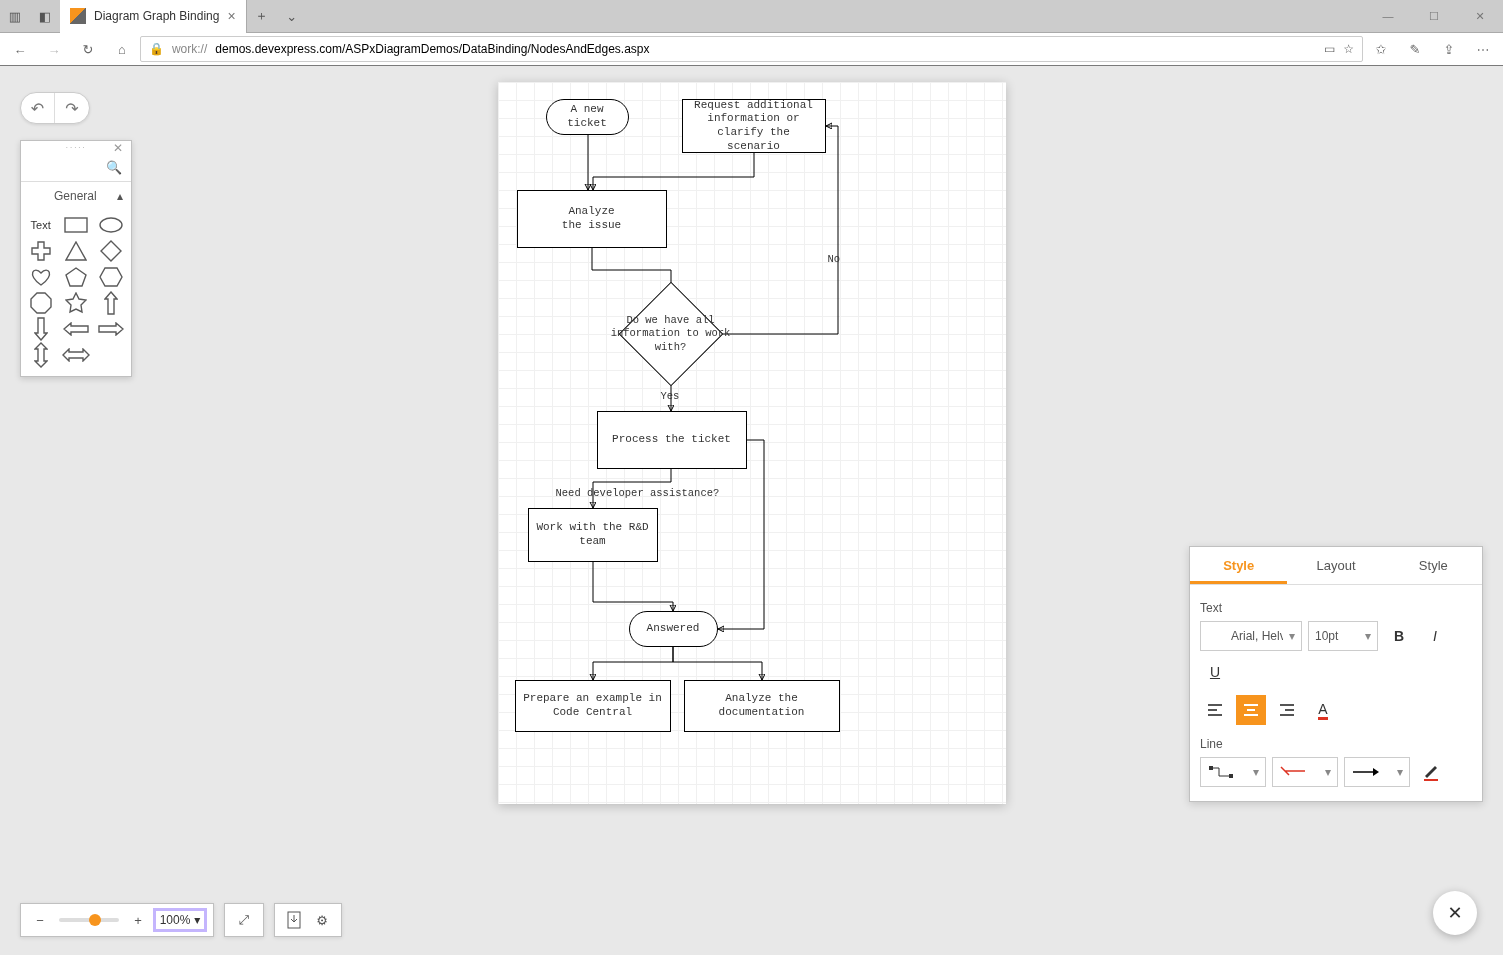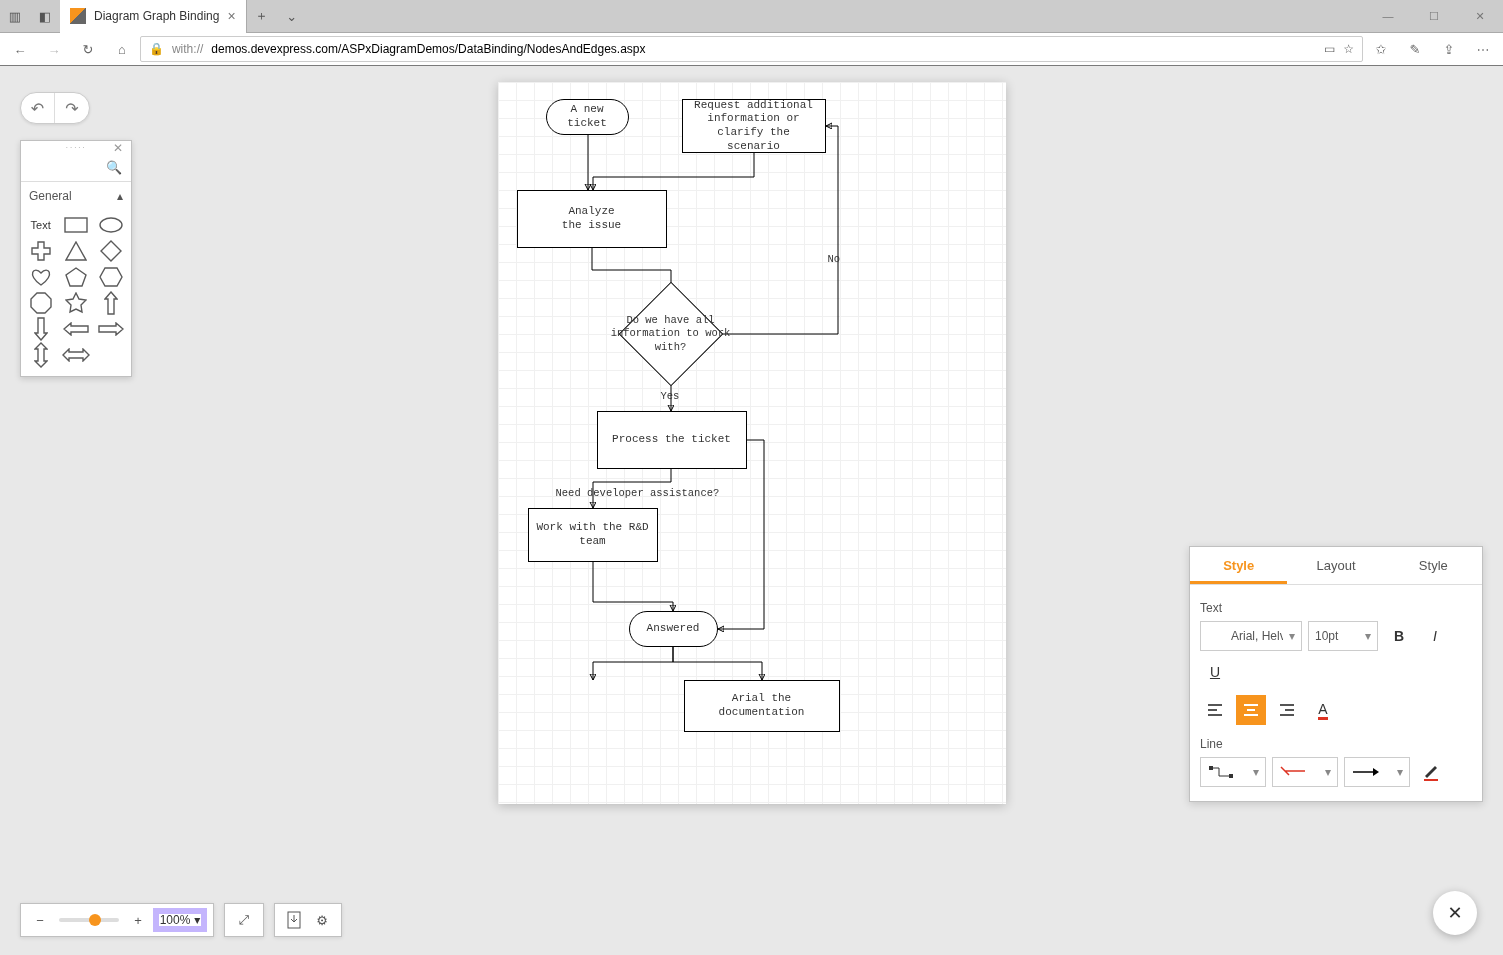--- a/index.html
+++ b/index.html
@@ -26,21 +26,21 @@
   .undo-pill { position:absolute; left:20px; top:26px; background:#fff; border:1px solid #ccc; border-radius:18px; display:flex; box-shadow:0 1px 3px rgba(0,0,0,.1);}
   .undo-pill button { width:34px; height:30px; border:none; background:none; color:#777; font-size:16px; cursor:pointer;}
   .undo-pill button:first-child{border-right:1px solid #ddd;}
   
   .shapes-panel { position:absolute; left:20px; top:74px; width:112px; background:#fff; border:1px solid #c0c0c0; box-shadow:0 2px 6px rgba(0,0,0,.15);}
   .sp-grip { height:13px; display:flex; align-items:center; justify-content:center; position:relative; cursor:move; color:#999; letter-spacing:2px; font-size:8px;}
   .sp-close { position:absolute; right:4px; top:0; font-size:12px; cursor:pointer; padding:0 2px;}
   .sp-search { height:28px; border-bottom:1px solid #ddd; display:flex; align-items:center; padding:0 8px;}
   .sp-search input{ border:none; outline:none; width:100%; font-size:12px;}
   .sp-search .sicon{ color:#555;}
-  .sp-header { height:28px; display:flex; align-items:center; justify-content:space-between; padding:0 8px; font-size:12px; color:#555; cursor:pointer;}
+  .sp-header { height:28px; display:flex; align-items:center; justify-content:space-between; padding:0 8px; font-size:12px; color:#555; cursor:pointer;margin-left:25px;}
   .sp-grid { display:grid; grid-template-columns:repeat(3,1fr); gap:4px; padding:4px 4px 10px 4px; justify-items:center;}
   .shape { width:28px; height:22px; display:flex; align-items:center; justify-content:center; cursor:grab; font-size:11px;}
   .shape svg{ stroke:#5a5a5a; fill:none; stroke-width:1.4;}
   
   .canvas-wrap { position:absolute; left:0; right:0; top:0; bottom:0; display:flex; justify-content:center; padding-top:16px;font-family:Liberation Mono, monospace;}
   .page { width:508px; height:722px; background:#fff; box-shadow:0 2px 10px rgba(0,0,0,.2);
           background-image:linear-gradient(#f0f0f0 1px,transparent 1px),linear-gradient(90deg,#f0f0f0 1px,transparent 1px);
           background-size:18px 18px; position:relative;}
   .node { position:absolute; background:#fff; border:1.5px solid #000; display:flex; align-items:center; justify-content:center; text-align:center; font-size:11px; line-height:1.25; padding:4px 6px;}
   .node.terminator { border-radius:18px;}
@@ -61,21 +61,21 @@
   .combo { height:30px; border:1px solid #ccc; display:flex; align-items:center; padding:0 6px; gap:6px; color:#555; font-size:12px; cursor:pointer;}
   .combo .chev{ margin-left:auto; color:#888;}
   .fmt-btn { width:30px; height:30px; display:flex; align-items:center; justify-content:center; font-size:14px; color:#333; cursor:pointer; border:1px solid transparent;}
   .fmt-btn.active { background:#f7941d; color:#fff;}
   
   .bottom-bar { position:absolute; left:20px; bottom:18px; display:flex; gap:10px;}
   .bb-group { background:#fff; border:1px solid #c0c0c0; height:34px; display:flex; align-items:center; padding:0 6px; gap:2px; box-shadow:0 1px 4px rgba(0,0,0,.1);}
   .bb-btn { width:26px; height:30px; display:flex; align-items:center; justify-content:center; color:#555; cursor:pointer;}
   .zoom-slider { width:60px; position:relative; height:4px; background:#ddd; border-radius:2px; margin:0 4px;}
   .zoom-slider .thumb{ position:absolute; left:30px; top:-4px; width:12px; height:12px; background:#f7941d; border-radius:50%;}
-  .zoom-combo { width:54px; height:24px; border:6px solid #c4b5fd; display:flex; align-items:center; justify-content:center; gap:4px; font-size:12px; color:#333;}
+  .zoom-combo { width:54px; height:24px; border:3px solid #c4b5fd; display:flex; align-items:center; justify-content:center; gap:4px; font-size:12px; color:#333;}
   
   .fab { position:absolute; right:26px; bottom:20px; width:44px; height:44px; border-radius:50%; background:#fff; box-shadow:0 2px 8px rgba(0,0,0,.25); display:flex; align-items:center; justify-content:center; font-size:18px; cursor:pointer;}
 </style>
 </head>
 <body>
 
 <div class="browser-titlebar">
   <div class="tb-left">
     <div class="tb-btn">▥</div>
     <div class="tb-btn">◧</div>
@@ -94,21 +94,21 @@
   </div>
 </div>
 
 <div class="addr-bar">
   <div class="nav-btn">←</div>
   <div class="nav-btn disabled">→</div>
   <div class="nav-btn">↻</div>
   <div class="nav-btn">⌂</div>
   <div class="url-box">
     <span>🔒</span>
-    <span class="url-proto">with://</span>
+    <span class="url-proto">work://</span>
     <span style="color:#000;">demos.devexpress.com/ASPxDiagramDemos/DataBinding/NodesAndEdges.aspx</span>
     <span style="margin-left:auto">▭</span>
     <span>☆</span>
   </div>
   <div class="nav-btn">✩</div>
   <div class="nav-btn">✎</div>
   <div class="nav-btn">⇪</div>
   <div class="nav-btn">⋯</div>
 </div>
 
@@ -150,21 +150,22 @@
       <div class="node" style="left:184px;top:17px;width:144px;height:54px;">Request additional information or clarify the scenario</div>
 
       <div class="diamond" style="left:136px;top:215px;width:74px;height:74px;">
         <div class="box"></div>
         <div class="lbl">Do we have all information to work with?</div>
       </div>
 
       <div class="node" style="left:30px;top:426px;width:130px;height:54px;">Work with the R&amp;D team</div>
       <div class="node" style="left:99px;top:329px;width:150px;height:58px;">Process the ticket</div>
       <div class="node terminator" style="left:131px;top:529px;width:89px;height:36px;">Answered</div>
-      <div class="node" style="left:186px;top:598px;width:156px;height:52px;">Arial the documentation</div>
+      <div class="node" style="left:17px;top:598px;width:156px;height:52px;">Prepare an example in Code Central</div>
+      <div class="node" style="left:186px;top:598px;width:156px;height:52px;">Analyze the documentation</div>
 
       <div class="edge-lbl" style="left:330px;top:171px;">No</div>
       <div class="edge-lbl" style="left:163px;top:308px;">Yes</div>
       <div class="edge-lbl" style="left:58px;top:405px;">Need developer assistance?</div>
     </div>
   </div>
 
   <div class="undo-pill">
     <button>↶</button>
     <button>↷</button>

